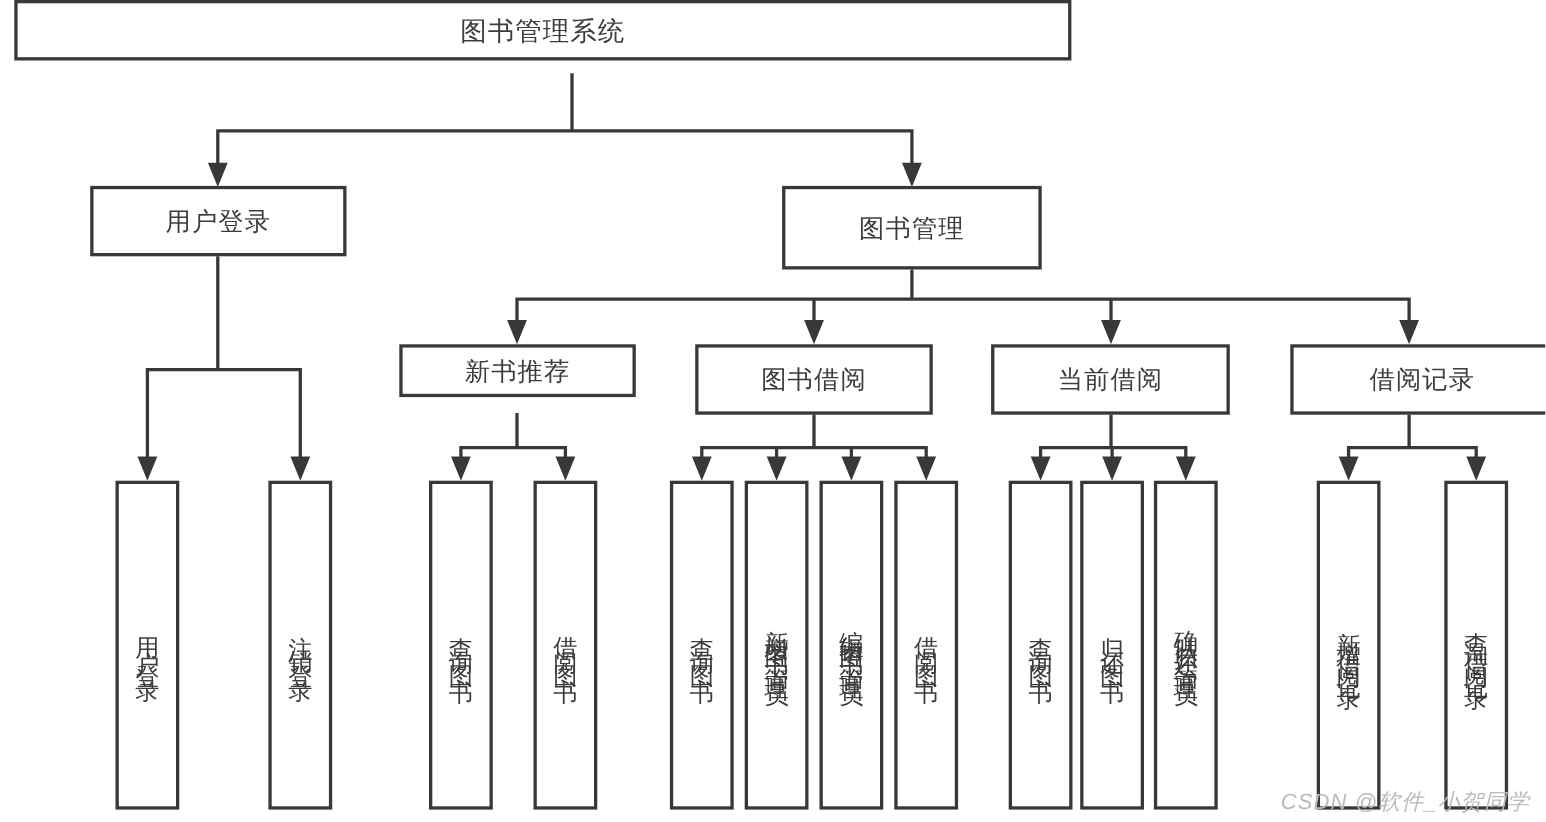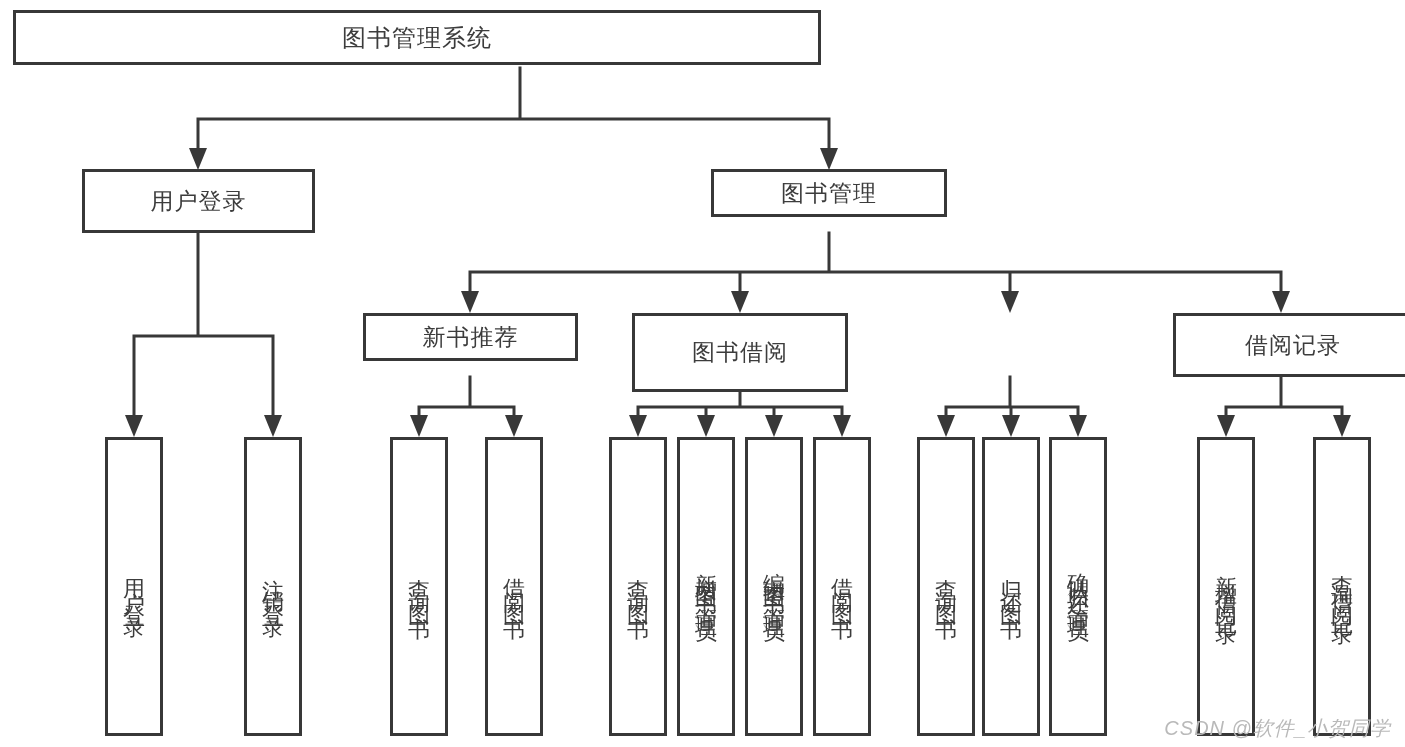--- a/index.html
+++ b/index.html
@@ -87,27 +87,28 @@
       <polygon points="765,415 783,415 774,437"></polygon>
       <polygon points="833,415 851,415 842,437"></polygon>
       <polygon points="937,415 955,415 946,437"></polygon>
       <polygon points="1002,415 1020,415 1011,437"></polygon>
       <polygon points="1069,415 1087,415 1078,437"></polygon>
       <polygon points="1217,415 1235,415 1226,437"></polygon>
       <polygon points="1333,415 1351,415 1342,437"></polygon>
     </g>
   </svg>
 
-  <div class="box hbox root" style="left:13px;top:10px;width:808px;height:55px">图书管理系统</div>
+  <div class="box hbox root" style="left:13px;top:0;width:961px;height:55px">图书管理系统</div>
 
   <div class="box hbox" style="left:82px;top:169px;width:233px;height:64px">用户登录</div>
-  <div class="box hbox" style="left:711px;top:169px;width:236px;height:48px">图书管理</div>
+  <div class="box hbox" style="left:711px;top:169px;width:236px;height:76px">图书管理</div>
 
   <div class="box hbox" style="left:363px;top:313px;width:215px;height:48px">新书推荐</div>
-  <div class="box hbox" style="left:632px;top:313px;width:216px;height:79px">图书借阅</div>
+  <div class="box hbox" style="left:632px;top:313px;width:216px;height:64px">图书借阅</div>
+  <div class="box hbox" style="left:901px;top:313px;width:217px;height:64px">当前借阅</div>
   <div class="box hbox" style="left:1173px;top:313px;width:240px;height:64px">借阅记录</div>
 
   <div class="box leaf" style="left:105px">
     <span class="vtext s13">用户登录</span>
   </div>
   <div class="box leaf" style="left:244px">
     <span class="vtext s13">注销登录</span>
   </div>
 
   <div class="box leaf" style="left:390px">

